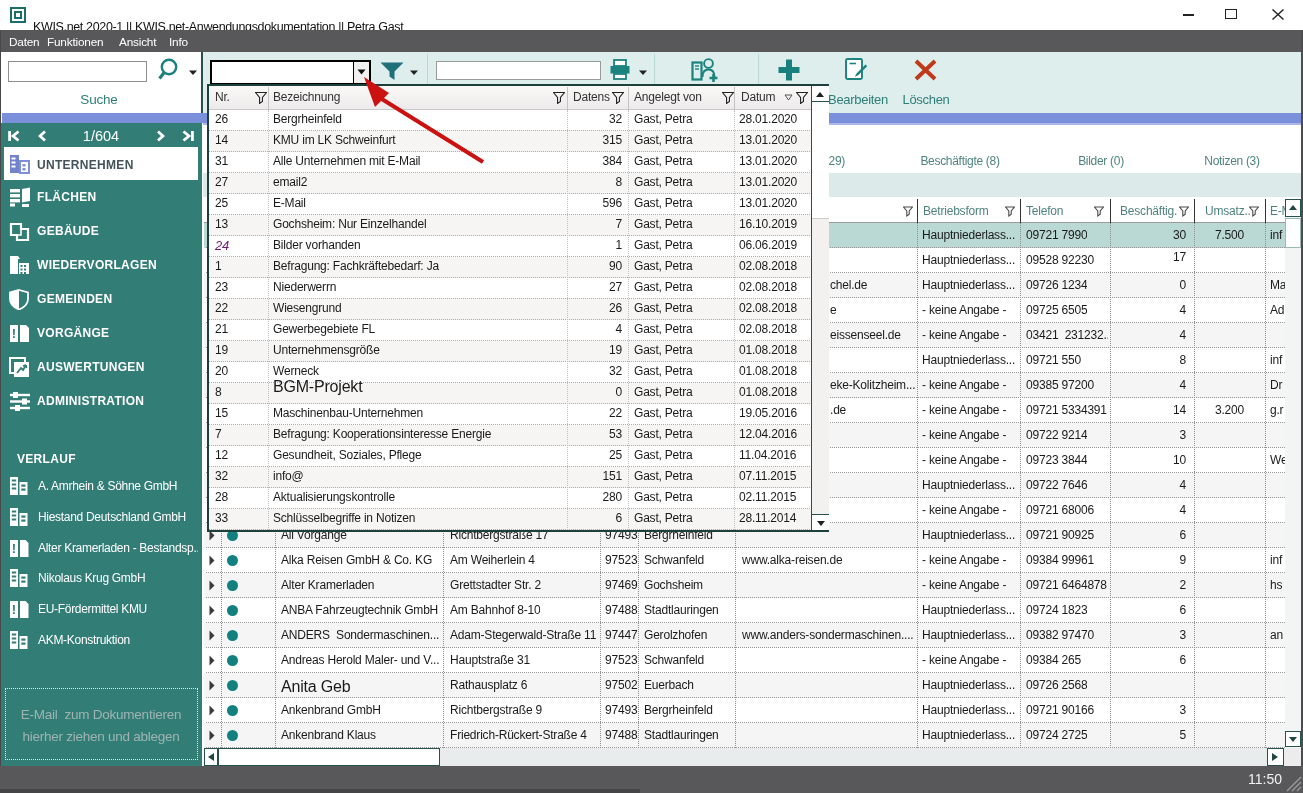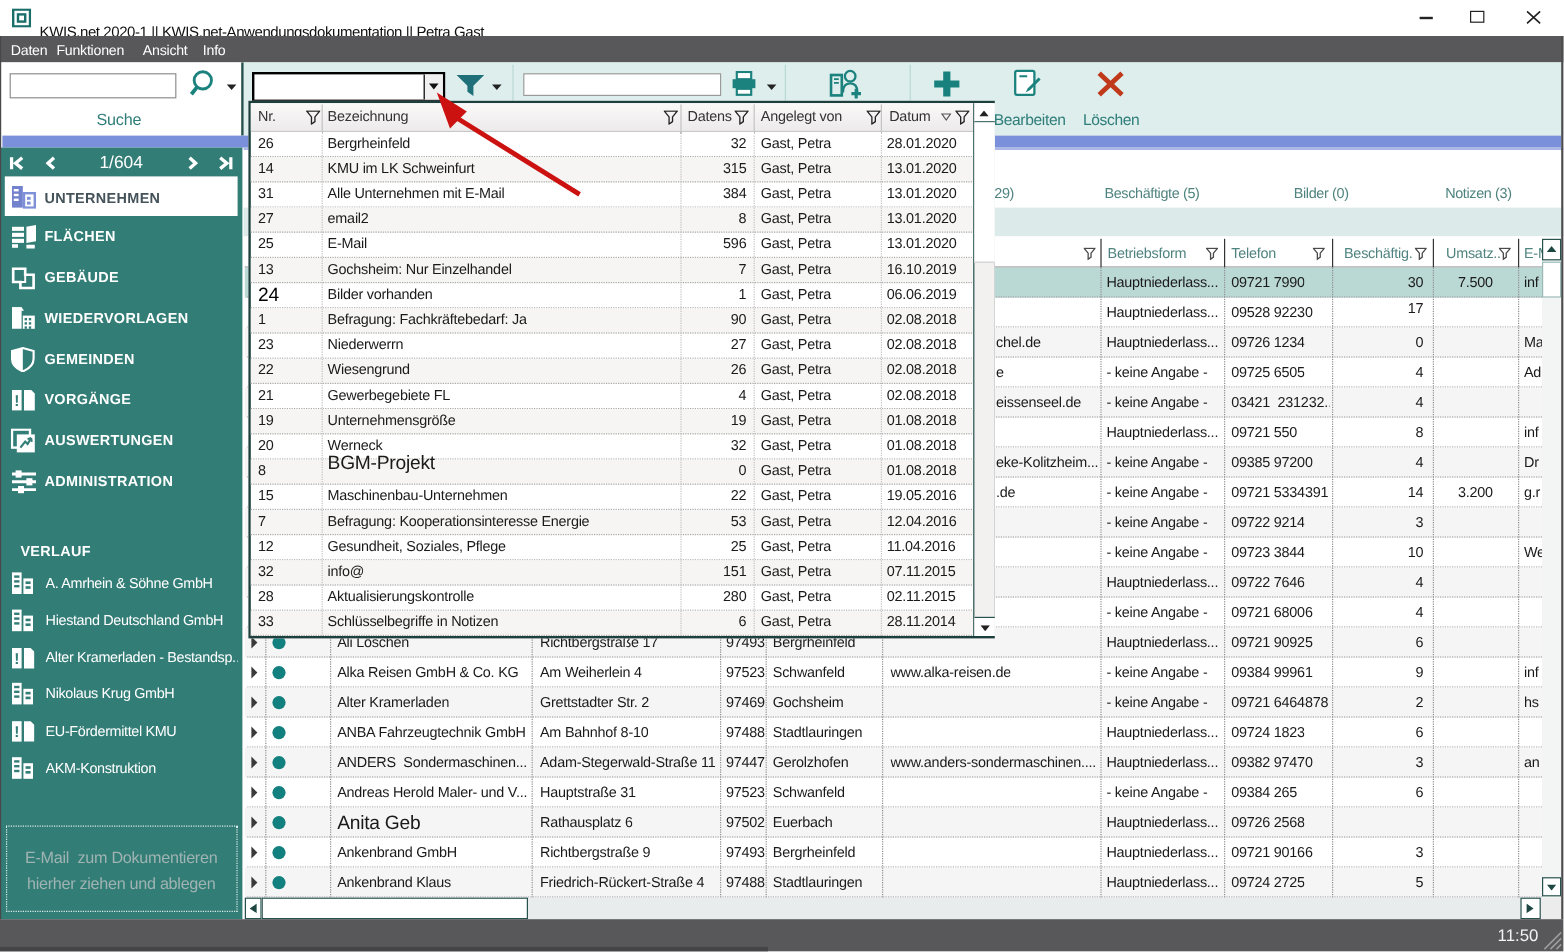--- a/index.html
+++ b/index.html
@@ -78,21 +78,21 @@
 <div class="a txt" style="left:858px;top:92px;transform:translateX(-50%);font-size:13px;letter-spacing:-0.3px;color:#2e7d79;">Bearbeiten</div>
 <svg class="a" style="left:913px;top:58px;" width="25" height="24" viewBox="0 0 25 24">
     <path d="M3 3 L22 21 M22 3 L3 21" stroke="#c1391b" stroke-width="4"></path>
   </svg>
 <div class="a txt" style="left:926px;top:92px;transform:translateX(-50%);font-size:13px;letter-spacing:-0.3px;color:#2e7d79;">Löschen</div>
 <div class="a" style="left:2px;top:113px;width:1299px;height:10px;background:#7b90da;"></div>
 <div class="a" style="left:203px;top:123px;width:1100px;height:2px;background:#aab7e7;"></div>
 <div class="a" style="left:203px;top:125px;width:1100px;height:641px;background:#fff;"></div>
 <div class="a txt" style="left:1232px;top:154px;transform:translateX(-50%);font-size:12px;letter-spacing:-0.3px;color:#4e837f;">Notizen (3)</div>
 <div class="a txt" style="left:1101px;top:154px;transform:translateX(-50%);font-size:12px;letter-spacing:-0.3px;color:#4e837f;">Bilder (0)</div>
-<div class="a txt" style="left:960px;top:154px;transform:translateX(-50%);font-size:12px;letter-spacing:-0.3px;color:#4e837f;">Beschäftigte (5)</div>
+<div class="a txt" style="left:960px;top:154px;transform:translateX(-50%);font-size:12px;letter-spacing:-0.3px;color:#4e837f;">Beschäftigte (8)</div>
 <div class="a txt" style="right:458px;top:154px;font-size:12px;letter-spacing:-0.3px;color:#4e837f;">Vorgänge (29)</div>
 <div class="a" style="left:203px;top:173px;width:1100px;height:24px;background:#dcebe9;"></div>
 <div class="a" style="left:204px;top:197px;width:1081px;height:2px;background:#fff;"></div>
 <div class="a" style="left:204px;top:199px;width:1081px;height:24px;background:#fff;border-bottom:1px solid #9a9a9a;"></div>
 <div class="a" style="left:917px;top:199px;width:1px;height:24px;background:#333;"></div>
 <div class="a" style="left:1020px;top:199px;width:1px;height:24px;background:#333;"></div>
 <div class="a" style="left:1110px;top:199px;width:1px;height:24px;background:#333;"></div>
 <div class="a" style="left:1194px;top:199px;width:1px;height:24px;background:#333;"></div>
 <div class="a" style="left:1265px;top:199px;width:1px;height:24px;background:#333;"></div>
 <div class="a txt" style="left:923px;top:204px;font-size:12px;letter-spacing:-0.2px;color:#4e837f;">Betriebsform</div>
@@ -230,21 +230,21 @@
 <div class="a" style="left:227px;top:505px;width:11px;height:11px;border-radius:50%;background:#12807e;"></div>
 <div class="a txt" style="left:922px;top:503px;font-size:12px;letter-spacing:-0.2px;color:#1a1a1a;max-width:96px;overflow:hidden;">- keine Angabe -</div>
 <div class="a txt" style="left:1026px;top:503px;font-size:12px;letter-spacing:-0.2px;color:#1a1a1a;max-width:82px;overflow:hidden;">09721 68006</div>
 <div class="a txt" style="right:117px;top:503px;font-size:12px;letter-spacing:-0.2px;color:#1a1a1a;">4</div>
 <div class="a" style="left:204px;top:523px;width:1081px;height:25px;background:#f5f5f5;"></div>
 <div class="a" style="left:206px;top:547px;width:1079px;height:1px;border-bottom:1px dotted #969696;"></div>
 <svg class="a" style="left:209px;top:530px;" width="6" height="11" viewBox="0 0 6 11">
     <path d="M0.5 0.5 L5.5 5.5 L0.5 10.5 Z" fill="#3a3a3a"></path>
   </svg>
 <div class="a" style="left:227px;top:530px;width:11px;height:11px;border-radius:50%;background:#12807e;"></div>
-<div class="a txt" style="left:281px;top:528px;font-size:12px;letter-spacing:-0.2px;color:#1a1a1a;max-width:158px;overflow:hidden;">Ali Löschen</div>
+<div class="a txt" style="left:281px;top:528px;font-size:12px;letter-spacing:-0.2px;color:#1a1a1a;max-width:158px;overflow:hidden;">Ali Vorgänge</div>
 <div class="a txt" style="left:450px;top:528px;font-size:12px;letter-spacing:-0.2px;color:#1a1a1a;max-width:148px;overflow:hidden;">Richtbergstraße 17</div>
 <div class="a txt" style="left:605px;top:528px;font-size:12px;letter-spacing:-0.2px;color:#1a1a1a;">97493</div>
 <div class="a txt" style="left:644px;top:528px;font-size:12px;letter-spacing:-0.2px;color:#1a1a1a;max-width:89px;overflow:hidden;">Bergrheinfeld</div>
 <div class="a txt" style="left:922px;top:528px;font-size:12px;letter-spacing:-0.2px;color:#1a1a1a;max-width:96px;overflow:hidden;">Hauptniederlass...</div>
 <div class="a txt" style="left:1026px;top:528px;font-size:12px;letter-spacing:-0.2px;color:#1a1a1a;max-width:82px;overflow:hidden;">09721 90925</div>
 <div class="a txt" style="right:117px;top:528px;font-size:12px;letter-spacing:-0.2px;color:#1a1a1a;">6</div>
 <div class="a" style="left:206px;top:572px;width:1079px;height:1px;border-bottom:1px dotted #969696;"></div>
 <svg class="a" style="left:209px;top:555px;" width="6" height="11" viewBox="0 0 6 11">
     <path d="M0.5 0.5 L5.5 5.5 L0.5 10.5 Z" fill="#3a3a3a"></path>
   </svg>
@@ -606,21 +606,21 @@
 <div class="a txt" style="left:634px;top:196px;z-index:51;font-size:12px;letter-spacing:-0.2px;color:#1a1a1a;">Gast, Petra</div>
 <div class="a txt" style="left:739px;top:196px;z-index:51;font-size:12px;letter-spacing:-0.2px;color:#1a1a1a;">13.01.2020</div>
 <div class="a" style="left:209px;top:215px;width:603px;height:21px;z-index:51;background:#f6f5f3;"></div>
 <div class="a" style="left:209px;top:235px;width:603px;height:1px;z-index:51;border-bottom:1px dotted #ababab;"></div>
 <div class="a txt" style="left:215px;top:217px;z-index:51;font-size:12px;letter-spacing:-0.2px;color:#1a1a1a;text-align:right;">13</div>
 <div class="a txt" style="left:273px;top:217px;z-index:51;font-size:12px;letter-spacing:-0.2px;color:#1a1a1a;">Gochsheim: Nur Einzelhandel</div>
 <div class="a txt" style="right:681px;top:217px;z-index:51;font-size:12px;letter-spacing:-0.2px;color:#1a1a1a;">7</div>
 <div class="a txt" style="left:634px;top:217px;z-index:51;font-size:12px;letter-spacing:-0.2px;color:#1a1a1a;">Gast, Petra</div>
 <div class="a txt" style="left:739px;top:217px;z-index:51;font-size:12px;letter-spacing:-0.2px;color:#1a1a1a;">16.10.2019</div>
 <div class="a" style="left:209px;top:256px;width:603px;height:1px;z-index:51;border-bottom:1px dotted #ababab;"></div>
-<div class="a txt" style="left:215px;top:238px;z-index:51;font-size:16px;letter-spacing:-0.2px;color:#000000;">24</div>
+<div class="a txt" style="left:215px;top:238px;z-index:51;font-size:13px;letter-spacing:-0.2px;color:#701a75;font-style:italic;">24</div>
 <div class="a txt" style="left:273px;top:238px;z-index:51;font-size:12px;letter-spacing:-0.2px;color:#1a1a1a;">Bilder vorhanden</div>
 <div class="a txt" style="right:681px;top:238px;z-index:51;font-size:12px;letter-spacing:-0.2px;color:#1a1a1a;">1</div>
 <div class="a txt" style="left:634px;top:238px;z-index:51;font-size:12px;letter-spacing:-0.2px;color:#1a1a1a;">Gast, Petra</div>
 <div class="a txt" style="left:739px;top:238px;z-index:51;font-size:12px;letter-spacing:-0.2px;color:#1a1a1a;">06.06.2019</div>
 <div class="a" style="left:209px;top:257px;width:603px;height:21px;z-index:51;background:#f6f5f3;"></div>
 <div class="a" style="left:209px;top:277px;width:603px;height:1px;z-index:51;border-bottom:1px dotted #ababab;"></div>
 <div class="a txt" style="left:215px;top:259px;z-index:51;font-size:12px;letter-spacing:-0.2px;color:#1a1a1a;">1</div>
 <div class="a txt" style="left:273px;top:259px;z-index:51;font-size:12px;letter-spacing:-0.2px;color:#1a1a1a;">Befragung: Fachkräftebedarf: Ja</div>
 <div class="a txt" style="right:681px;top:259px;z-index:51;font-size:12px;letter-spacing:-0.2px;color:#1a1a1a;">90</div>
 <div class="a txt" style="left:634px;top:259px;z-index:51;font-size:12px;letter-spacing:-0.2px;color:#1a1a1a;">Gast, Petra</div>

